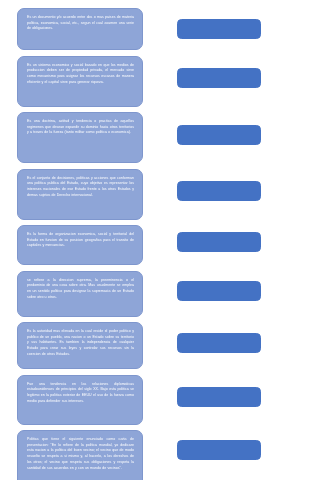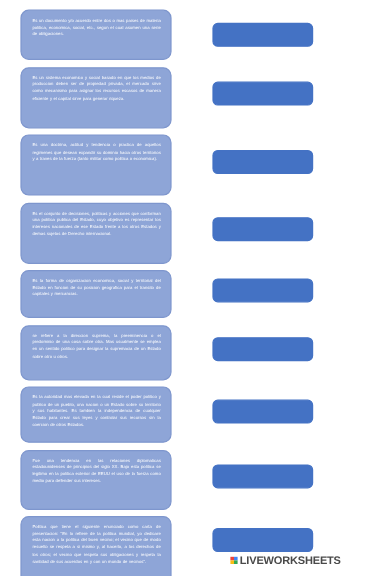--- a/index.html
+++ b/index.html
@@ -142,23 +142,14 @@
       <input class="answer-box" type="text" style="height: 20px;" value="">
     </div>
     <div class="answer-slot" style="height:55.5px;">
       <input class="answer-box" type="text" style="height: 20px;" value="">
     </div>
     <div class="answer-slot" style="height:50px;">
       <input class="answer-box" type="text" style="height: 20px;" value="">
     </div>
   </div>
 
-  <div class="brand">
-    <span class="brand-mark">
-      <i class="bm-1"></i>
-        <i class="bm-2"></i>
-        <i class="bm-3"></i>
-        <i class="bm-4"></i>
-    </span>
-    <span class="brand-text">LIVEWORKSHEETS</span>
-  </div>
 
 </div>
 
 </body></html>

